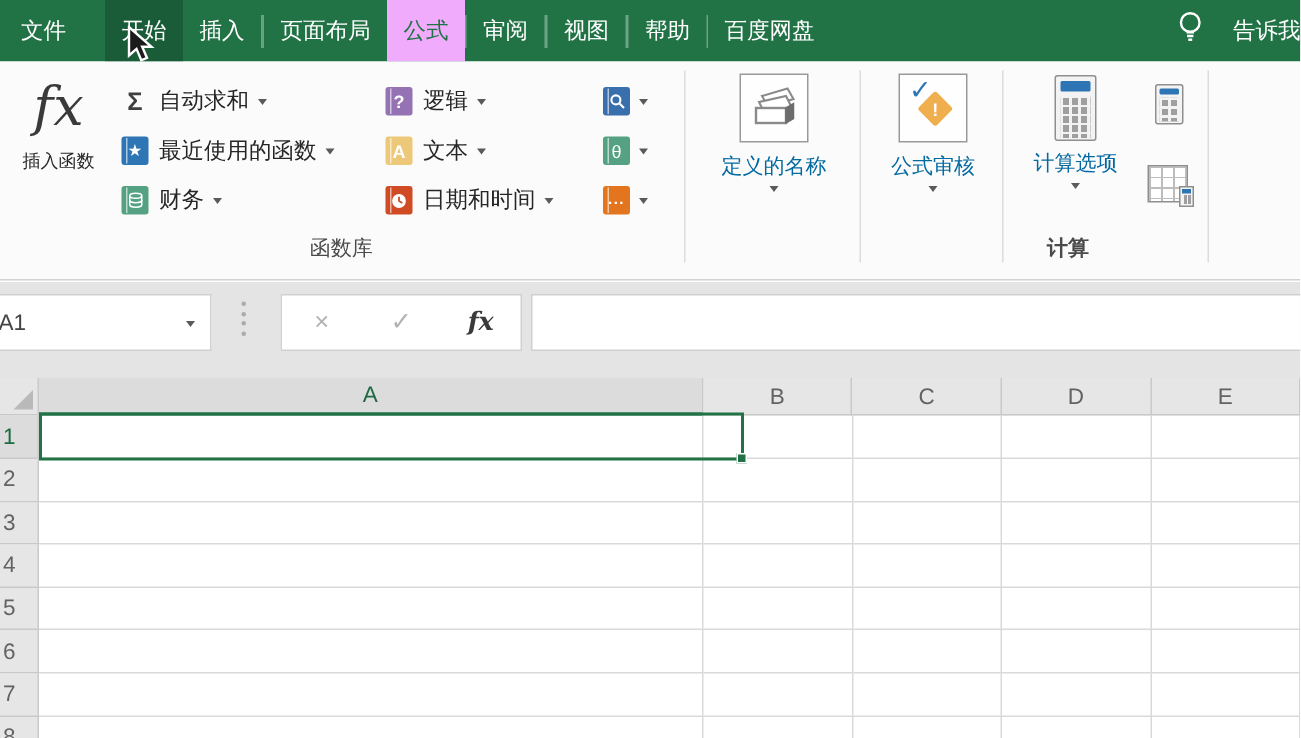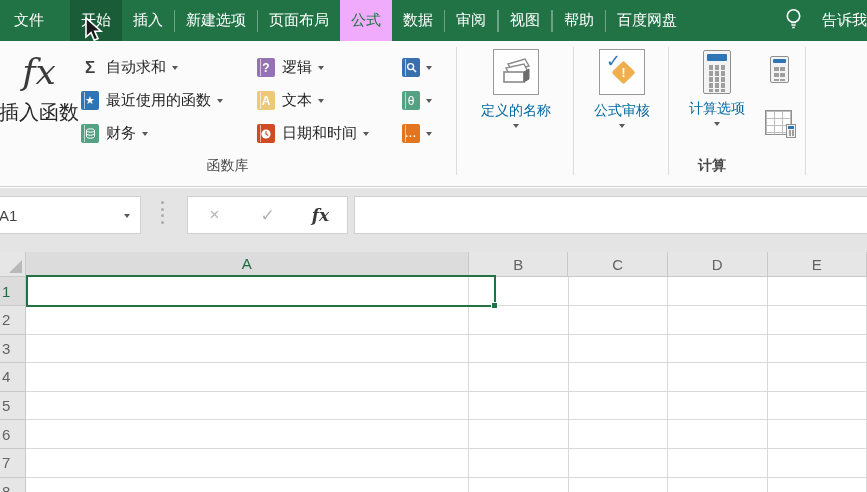--- a/index.html
+++ b/index.html
@@ -22,21 +22,21 @@
 
   
   .ribbon { position:absolute; left:0; top:41px; width:100%; height:146px;
             background:#fbfbfb; border-bottom:1px solid #d2d2d2; }
   .rb-divider { position:absolute; top:6px; height:128px; width:1px; background:#dcdcdc; }
   .group-label { position:absolute; top:116px; font-size:14px; color:#4a4a4a; text-align:center; }
 
   .bigbtn { position:absolute; display:flex; flex-direction:column; align-items:center; }
   .fx-glyph { font-family:"DejaVu Serif","Liberation Serif",serif; font-style:italic;
               font-size:36px; color:#3a3a3a; line-height:46px; }
-  .bigbtn-label { font-size:20px; color:#262626; margin-top:4px; white-space:nowrap; }
+  .bigbtn-label { font-size:12px; color:#262626; margin-top:4px; white-space:nowrap; }
 
   .menu-col { position:absolute; display:flex; flex-direction:column; }
   .menu-btn { display:flex; align-items:center; height:33px; font-size:15px; color:#262626; }
   .mb-icon { width:18px; height:19px; border-radius:2px; margin-right:7px; position:relative;
              display:flex; align-items:center; justify-content:center; color:#fff;
              font-size:12px; font-weight:bold; flex:0 0 auto; }
   .mb-icon::before { content:""; position:absolute; left:2.5px; top:1px; bottom:1px; width:1px;
                      background:rgba(255,255,255,0.6); }
   .sigma { font-size:17px; font-weight:bold; color:#3f3f3f; width:18px; margin-right:7px; text-align:center; }
   .tri { width:0; height:0; border-left:3.5px solid transparent; border-right:3.5px solid transparent;
@@ -116,25 +116,23 @@
 </head>
 <body>
 
 <div id="app">
 
   <div class="tabbar">
     <div class="tab file">文件</div>
     <div class="tab hovered">开始</div>
     <div class="tab">插入</div>
     <div class="tabsep"></div>
-    <div class="tab">新建选项</div>
     <div class="tabsep"></div>
     <div class="tab">页面布局</div>
     <div class="tab active">公式</div>
-    <div class="tab">数据</div>
     <div class="tabsep"></div>
     <div class="tab">审阅</div>
     <div class="tabsep"></div>
     <div class="tabsep"></div>
     <div class="tab">视图</div>
     <div class="tabsep"></div>
     <div class="tabsep"></div>
     <div class="tab">帮助</div>
     <div class="tabsep"></div>
     <div class="tab">百度网盘</div>

